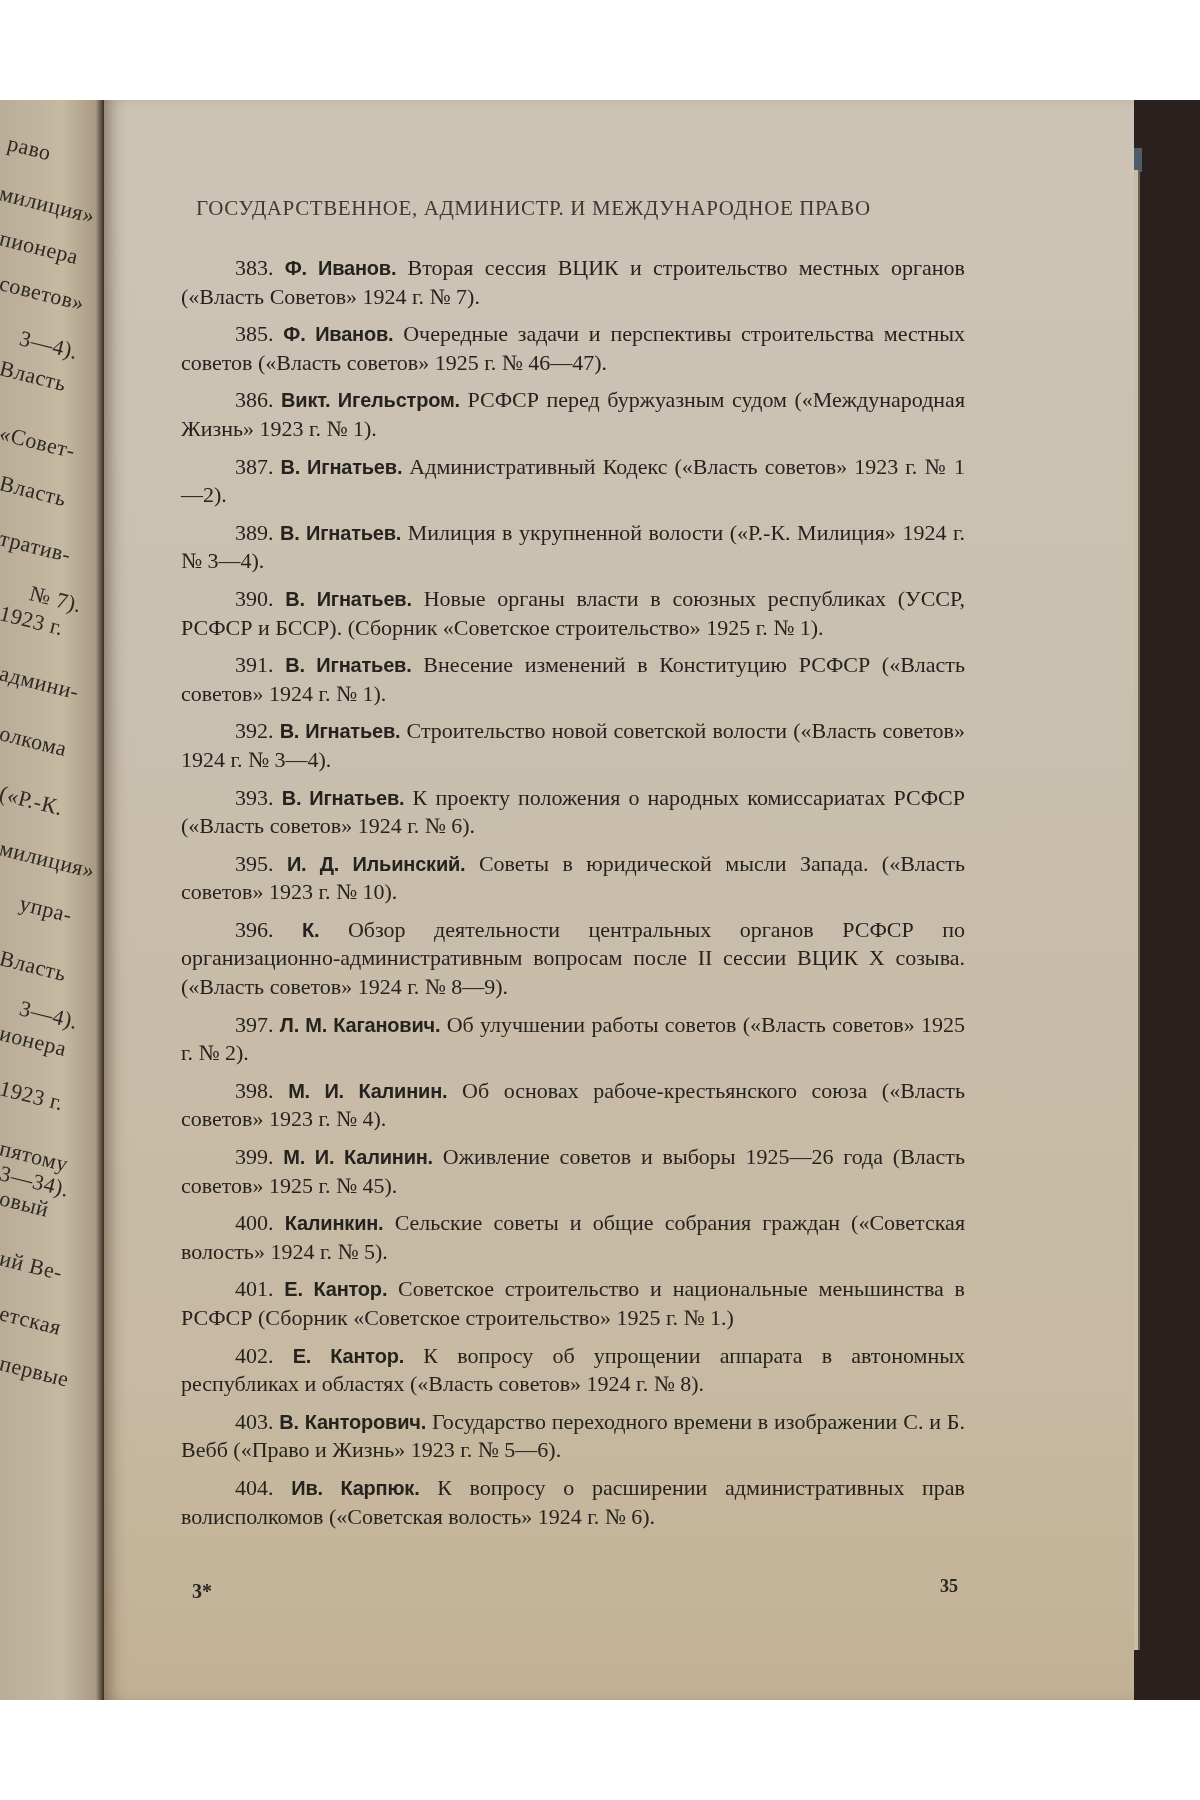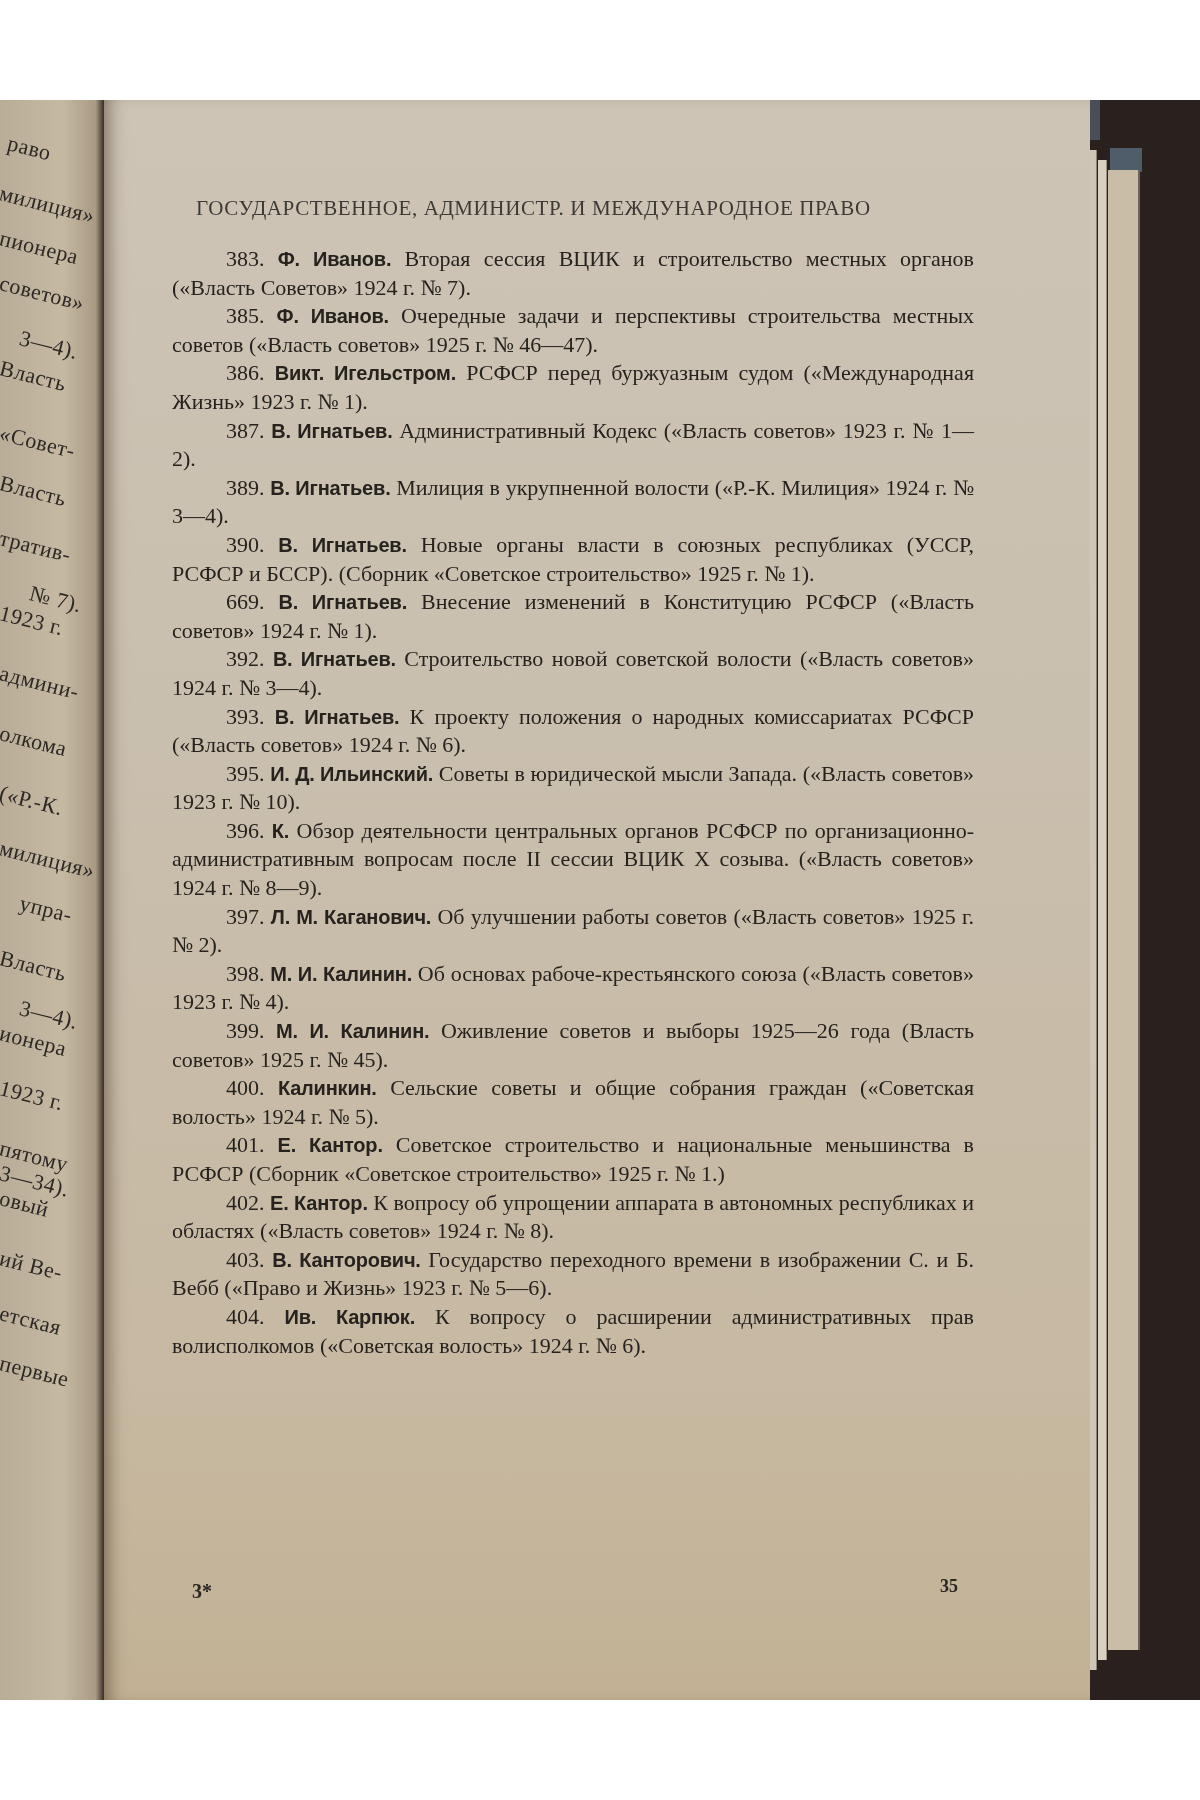--- a/index.html
+++ b/index.html
@@ -30,32 +30,33 @@
       position: absolute; left: 1088px; top: 140px; width: 70px; height: 1540px;
     }
     .edge1 { position:absolute; left:0; top:10px; width:8px; height:1520px; background:#cfc6b6; border-right:1px solid #8c8478; }
     .edge2 { position:absolute; left:10px; top:20px; width:8px; height:1500px; background:#d8d0c1; border-right:1px solid #9a9080; }
     .edge3 { position:absolute; left:20px; top:30px; width:30px; height:1480px; background:#c9bda8; border-right:2px solid #6d6457; }
     .edge-blue { position:absolute; left:22px; top:8px; width:32px; height:24px; background:#4f5d6a; }
     .page {
       position: absolute; left: 104px; top: 100px; width: 986px; height: 1600px;
       background: linear-gradient(180deg, #cdc4b6 0%, #c9bfae 40%, #c7b9a2 80%, #c2b194 100%);
       box-shadow: inset 14px 0 18px -10px rgba(60,40,25,0.55);
+      padding-left: 44px;
     }
     .running-head {
       position: absolute; left: 92px; top: 96px; width: 780px;
       font-size: 21px; color: #3d3a36; letter-spacing: 0.6px; text-transform: uppercase;
       white-space: nowrap;
     }
     .entries {
       position: absolute; left: 68px; top: 145px; width: 802px;
       font-size: 22px; line-height: 28.6px; color: #26231f;
       text-align: justify;
     }
-    .entry { margin: 0; text-indent: 54px; }
+    .entry { margin: 9px; text-indent: 54px; }
     .entry .num { }
     .entry .author {
       font-family: "Liberation Sans", "DejaVu Sans", sans-serif;
       font-weight: bold; font-size: 20px; letter-spacing: -0.2px;
     }
     .footer-sig {
       position: absolute; left: 88px; top: 1480px; font-size: 20px; font-weight: bold; color: #2a2622;
     }
     .footer-page {
       position: absolute; left: 836px; top: 1476px; font-size: 18px; font-weight: bold; color: #2a2622;
@@ -106,21 +107,21 @@
 <div class="page">
   <div class="running-head">Государственное, администр. и международное право</div>
 
   <div class="entries">
     <p class="entry"><span class="num">383.</span> <span class="author">Ф. Иванов.</span> <span>Вторая сессия ВЦИК и строительство местных органов («Власть Советов» 1924 г. № 7).</span></p>
     <p class="entry"><span class="num">385.</span> <span class="author">Ф. Иванов.</span> <span>Очередные задачи и перспективы строительства местных советов («Власть советов» 1925 г. № 46—47).</span></p>
     <p class="entry"><span class="num">386.</span> <span class="author">Викт. Игельстром.</span> <span>РСФСР перед буржуазным судом («Международная Жизнь» 1923 г. № 1).</span></p>
     <p class="entry"><span class="num">387.</span> <span class="author">В. Игнатьев.</span> <span>Административный Кодекс («Власть советов» 1923 г. № 1—2).</span></p>
     <p class="entry"><span class="num">389.</span> <span class="author">В. Игнатьев.</span> <span>Милиция в укрупненной волости («Р.-К. Милиция» 1924 г. № 3—4).</span></p>
     <p class="entry"><span class="num">390.</span> <span class="author">В. Игнатьев.</span> <span>Новые органы власти в союзных республиках (УССР, РСФСР и БССР). (Сборник «Советское строительство» 1925 г. № 1).</span></p>
-    <p class="entry"><span class="num">669.</span> <span class="author">В. Игнатьев.</span> <span>Внесение изменений в Конституцию РСФСР («Власть советов» 1924 г. № 1).</span></p>
+    <p class="entry"><span class="num">391.</span> <span class="author">В. Игнатьев.</span> <span>Внесение изменений в Конституцию РСФСР («Власть советов» 1924 г. № 1).</span></p>
     <p class="entry"><span class="num">392.</span> <span class="author">В. Игнатьев.</span> <span>Строительство новой советской волости («Власть советов» 1924 г. № 3—4).</span></p>
     <p class="entry"><span class="num">393.</span> <span class="author">В. Игнатьев.</span> <span>К проекту положения о народных комиссариатах РСФСР («Власть советов» 1924 г. № 6).</span></p>
     <p class="entry"><span class="num">395.</span> <span class="author">И. Д. Ильинский.</span> <span>Советы в юридической мысли Запада. («Власть советов» 1923 г. № 10).</span></p>
     <p class="entry"><span class="num">396.</span> <span class="author">К.</span> <span>Обзор деятельности центральных органов РСФСР по организационно-административным вопросам после II сессии ВЦИК X созыва. («Власть советов» 1924 г. № 8—9).</span></p>
     <p class="entry"><span class="num">397.</span> <span class="author">Л. М. Каганович.</span> <span>Об улучшении работы советов («Власть советов» 1925 г. № 2).</span></p>
     <p class="entry"><span class="num">398.</span> <span class="author">М. И. Калинин.</span> <span>Об основах рабоче-крестьянского союза («Власть советов» 1923 г. № 4).</span></p>
     <p class="entry"><span class="num">399.</span> <span class="author">М. И. Калинин.</span> <span>Оживление советов и выборы 1925—26 года (Власть советов» 1925 г. № 45).</span></p>
     <p class="entry"><span class="num">400.</span> <span class="author">Калинкин.</span> <span>Сельские советы и общие собрания граждан («Советская волость» 1924 г. № 5).</span></p>
     <p class="entry"><span class="num">401.</span> <span class="author">Е. Кантор.</span> <span>Советское строительство и национальные меньшинства в РСФСР (Сборник «Советское строительство» 1925 г. № 1.)</span></p>
     <p class="entry"><span class="num">402.</span> <span class="author">Е. Кантор.</span> <span>К вопросу об упрощении аппарата в автономных республиках и областях («Власть советов» 1924 г. № 8).</span></p>

